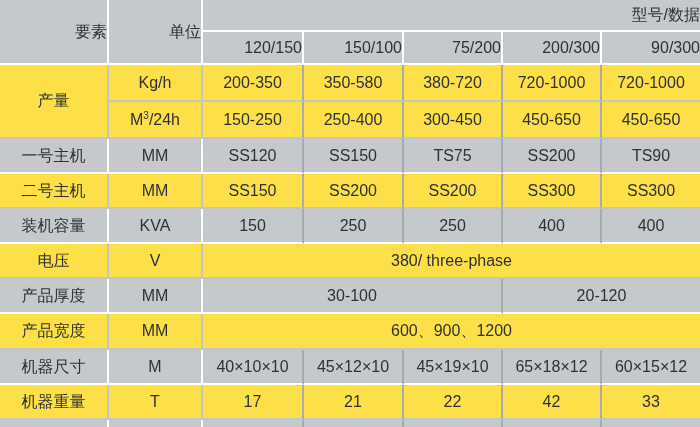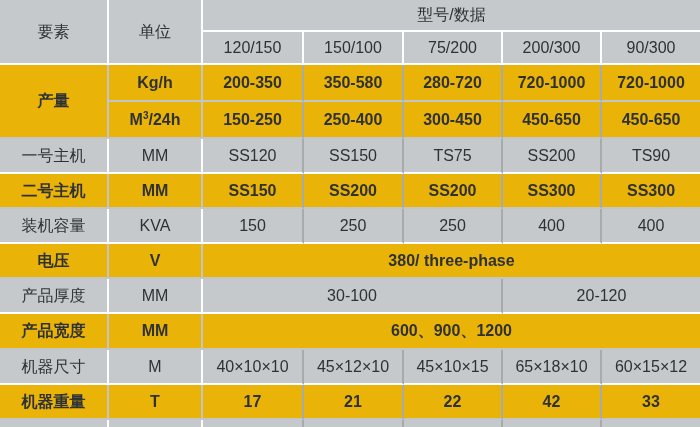--- a/index.html
+++ b/index.html
@@ -25,25 +25,25 @@
     font-size:16px;
     line-height:1.1;
     border-right:2px solid transparent;
     border-bottom:2px solid transparent;
     overflow:hidden;
     white-space:nowrap;
   }
   
   td.g{background:#c6c9cb;border-right-color:#ffffff;border-bottom-color:#ffffff;}
   
-  td.w{background:#eab308;border-right-color:#c3c6c8;border-bottom-color:#c3c6c8;font-weight:bold;}
+  td.w{background:#fde047;border-right-color:#c3c6c8;border-bottom-color:#c3c6c8;}
   
   td.dg{border-right-color:#a6abad;text-align:center;}
   
-  td.hd{border-right-color:#ffffff;border-bottom-color:#ffffff;}
+  td.hd{border-right-color:#ffffff;border-bottom-color:#ffffff;text-align:right;}
   td.noR{border-right:none;}
   td.noB{border-bottom:none;}
   tr.hr1{height:32px;}
   tr.hr2{height:33px;}
   tr.r37{height:37px;}
   tr.r35{height:35px;}
   tr.r36{height:36px;}
   tr.stub{height:7px;}
   sup{font-size:10px;}
   
@@ -96,21 +96,21 @@
       <td class="g hd">75/200</td>
       <td class="g hd">200/300</td>
       <td class="g hd noR">90/300</td>
     </tr>
 
     <tr class="r37">
       <td class="w" rowspan="2">产量</td>
       <td class="w">Kg/h</td>
       <td class="w dg">200-350</td>
       <td class="w dg">350-580</td>
-      <td class="w dg">280-720</td>
+      <td class="w dg">380-720</td>
       <td class="w dg">720-1000</td>
       <td class="w noR">720-1000</td>
     </tr>
 
     <tr class="r37">
       <td class="w">M<sup>3</sup>/24h</td>
       <td class="w dg">150-250</td>
       <td class="w dg">250-400</td>
       <td class="w dg">300-450</td>
       <td class="w dg">450-650</td>
@@ -164,22 +164,22 @@
       <td class="w">产品宽度</td>
       <td class="w">MM</td>
       <td class="w noR" colspan="5">600、900、1200</td>
     </tr>
 
     <tr class="r35">
       <td class="g">机器尺寸</td>
       <td class="g">M</td>
       <td class="g dg">40×10×10</td>
       <td class="g dg">45×12×10</td>
-      <td class="g dg">45×10×15</td>
-      <td class="g dg">65×18×10</td>
+      <td class="g dg">45×19×10</td>
+      <td class="g dg">65×18×12</td>
       <td class="g noR">60×15×12</td>
     </tr>
 
     <tr class="r35">
       <td class="w">机器重量</td>
       <td class="w">T</td>
       <td class="w dg">17</td>
       <td class="w dg">21</td>
       <td class="w dg">22</td>
       <td class="w dg">42</td>

